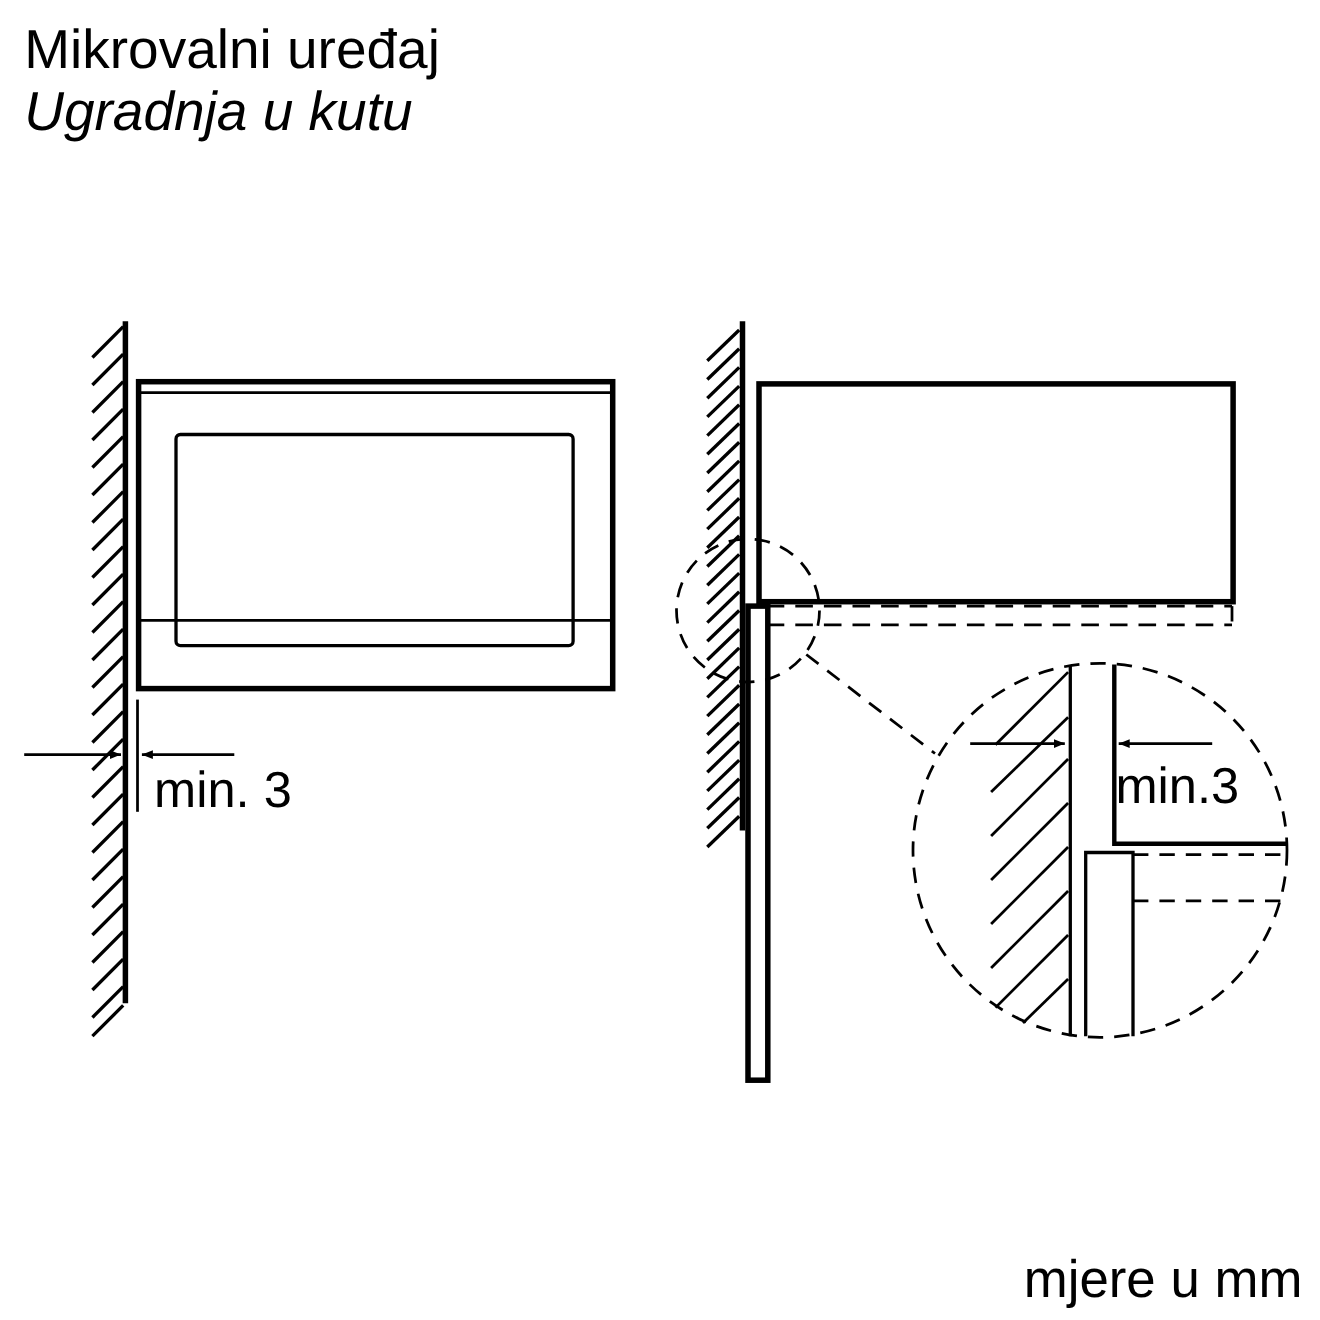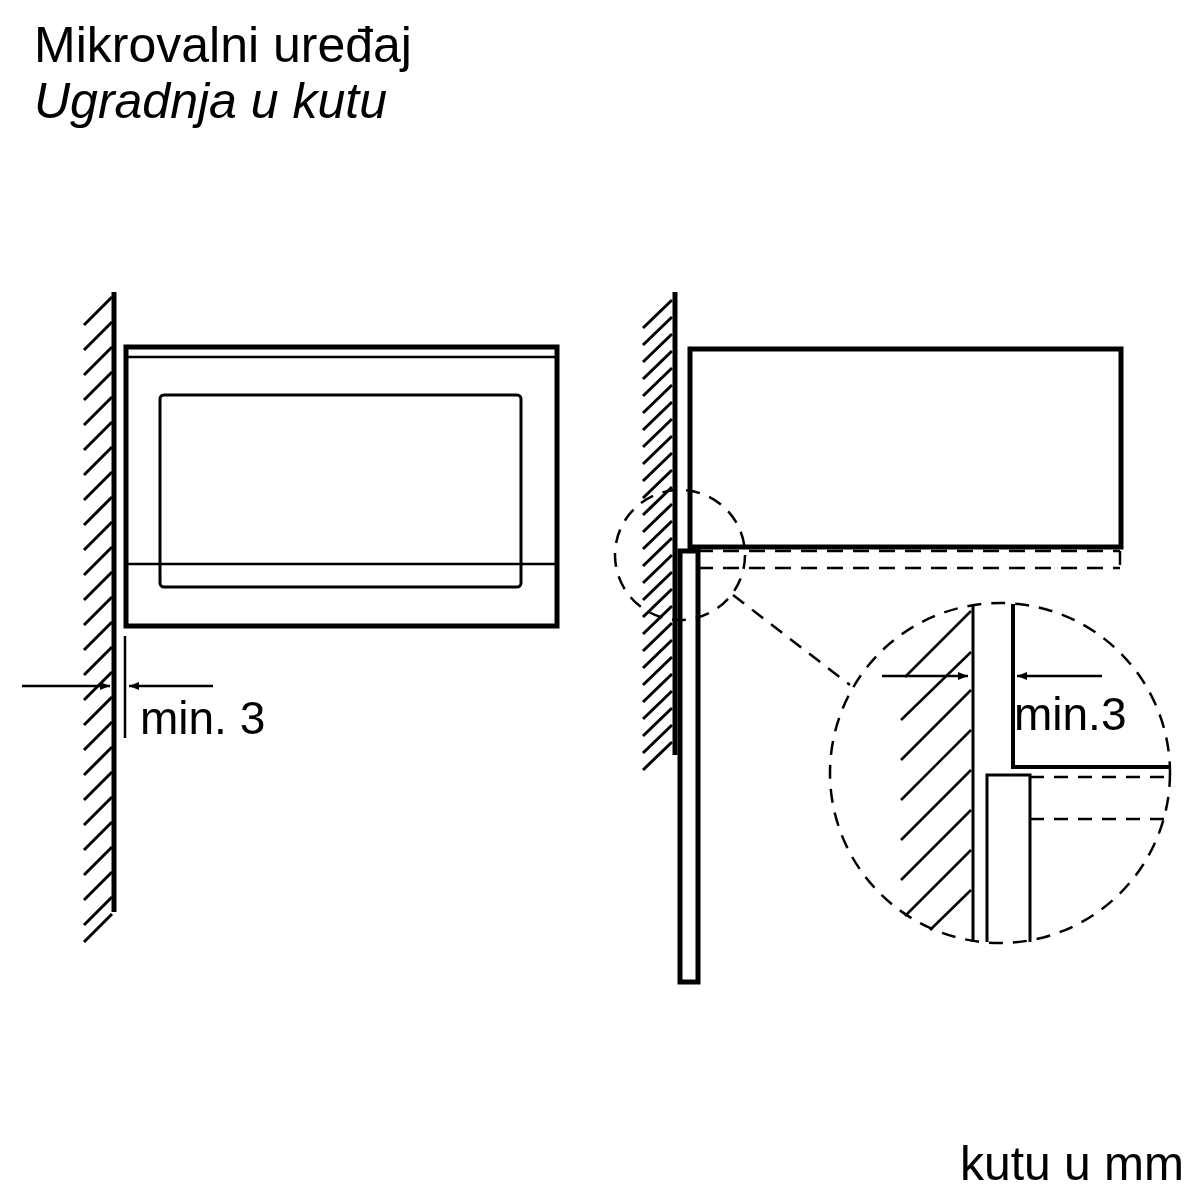--- a/index.html
+++ b/index.html
@@ -1,18 +1,18 @@
 <!DOCTYPE html>
 <html><head>
   <meta charset="utf-8">
   <style>
     html, body { margin:0; padding:0; background:#ffffff; }
     body { width:1200px; height:1200px; position:relative; overflow:hidden;
            font-family:"Liberation Sans", sans-serif; color:#000; }
-    .title { position:absolute; left:22px; font-size:50px; line-height:1; font-weight:normal;margin-left:12px; }
+    .title { position:absolute; left:22px; font-size:50px; line-height:1; font-weight:normal; }
     .t1 { top:20px; }
     .t2 { top:76px;font-style:italic; }
     .units { position:absolute; right:16px; top:1140px; font-size:48px; line-height:1; }
     svg.drawing { position:absolute; left:0; top:0; }
     .lbl { font-family:"Liberation Sans", sans-serif; font-size:46px; fill:#000; }
   </style>
 </head>
 <body>
 
 <div class="title t1">Mikrovalni uređaj</div>
@@ -144,13 +144,13 @@
       <line x1="1030" y1="819" x2="1165" y2="819" stroke="#000" stroke-width="2.5" stroke-dasharray="14 10"></line>
       <line x1="1030" y1="777" x2="1165" y2="777" stroke="#000" stroke-width="2.5" stroke-dasharray="14 10"></line>
 
       <line x1="882" y1="676" x2="968" y2="676" stroke="#000" stroke-width="2.5" marker-end="url(#arrowR)"></line>
       <line x1="1102" y1="676" x2="1017" y2="676" stroke="#000" stroke-width="2.5" marker-end="url(#arrowR)"></line>
     </g>
     <text class="lbl" x="1014" y="730">min.3</text>
   </g>
 </svg>
 
-<div class="units">kutu u mm</div>
+<div class="units">mjere u mm</div>
 
 </body></html>

